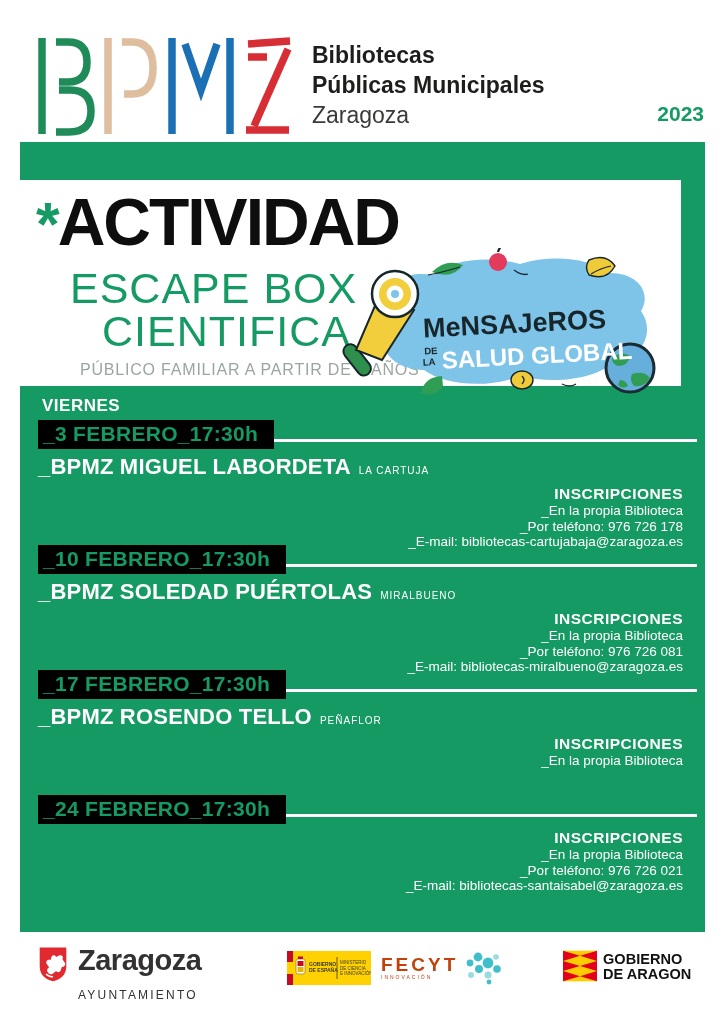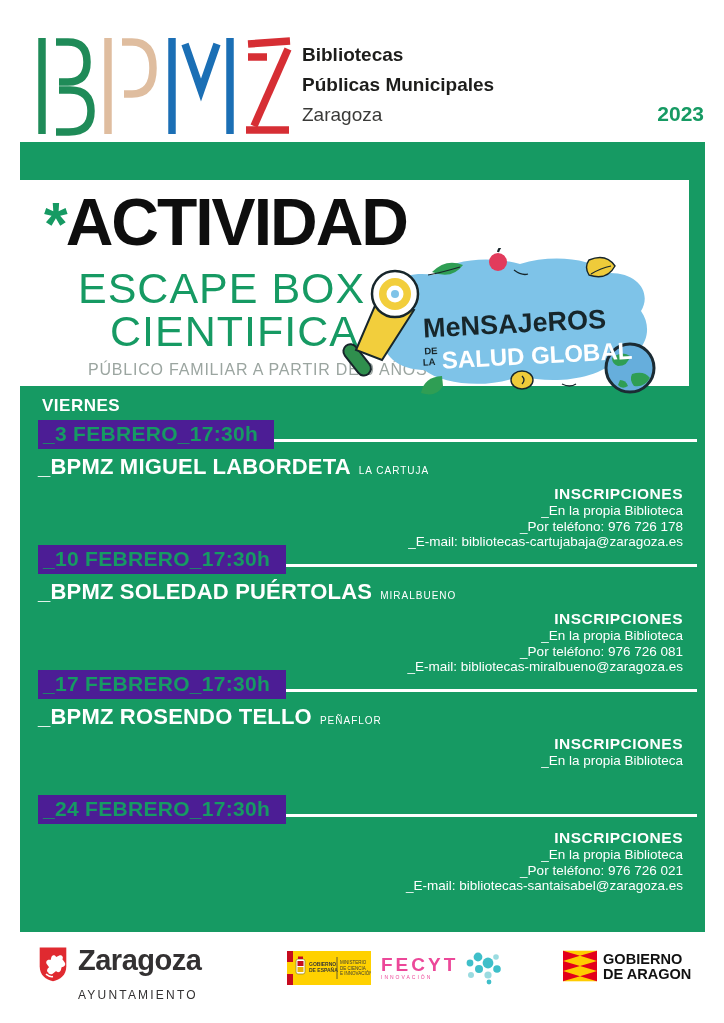--- a/index.html
+++ b/index.html
@@ -3,62 +3,62 @@
 <meta charset="utf-8">
 <style>
   html,body { margin:0; padding:0; background:#e8e8e8; }
   .page {
     position:relative; width:724px; height:1023px; margin:0 auto;
     background:#ffffff; overflow:hidden;
     font-family:"Liberation Sans", sans-serif;
   }
   
   .bpmz-logo { position:absolute; left:38px; top:36px; width:256px; height:100px; }
-  .org-name  { position:absolute; left:302px; top:40px; color:#1d1d1b; font-size:19px; line-height:30px; }
+  .org-name  { position:absolute; left:312px; top:40px; color:#1d1d1b; font-size:23px; line-height:30px; }
   .org-name .b { font-weight:bold; }
   .org-name .r { font-weight:normal; color:#3a3a38; }
   .patronato { position:absolute; right:24px; top:28px; color:#169A63; font-size:12.5px; font-weight:bold; }
   .year      { position:absolute; right:20px; top:102px; color:#169A63; font-size:21px; font-weight:bold; }
 
   
   .green-body { position:absolute; left:20px; top:142px; width:685px; height:790px; background:#169A63; }
 
   
-  .activity-box { position:absolute; left:16px; top:180px; width:632px; height:206px; background:#ffffff;padding-left:41px; }
+  .activity-box { position:absolute; left:8px; top:180px; width:632px; height:206px; background:#ffffff;padding-left:41px; }
   .activity-title { position:absolute; left:28px; top:4px; font-size:66px; font-weight:bold; letter-spacing:-2px; color:#0e0e0e; white-space:nowrap; }
   .activity-title .ast { color:#169A63; font-size:0.92em; }
   .escape1 { position:absolute; left:62px;  top:84px;  font-size:43px; color:#169A63; letter-spacing:1px; white-space:nowrap; }
   .escape2 { position:absolute; left:94px;  top:127px; font-size:43px; color:#169A63; letter-spacing:1px; white-space:nowrap; }
   .audience { position:absolute; left:72px; top:181px; font-size:16px; color:#9BA5A0; letter-spacing:0.8px; white-space:nowrap; }
 
   
   .badge { position:absolute; left:340px; top:248px; width:320px; height:150px; }
 
   
   .viernes { position:absolute; left:42px; top:396px; color:#fff; font-size:17px; font-weight:bold; letter-spacing:0.5px; }
   .event { position:absolute; left:20px; width:685px; box-sizing:border-box; padding:0 22px 0 18px; color:#fff; }
   .date-row { display:flex; margin-right:-14px; }
-  .date-pill { background:#4c1d95; color:#169A63; font-weight:bold; font-size:21px; line-height:24px; padding:2px 16px 3px 5px; letter-spacing:0.3px; white-space:nowrap; }
+  .date-pill { background:#000000; color:#169A63; font-weight:bold; font-size:21px; line-height:24px; padding:2px 16px 3px 5px; letter-spacing:0.3px; white-space:nowrap; }
   .date-line { flex:1; height:3px; background:#fff; align-self:flex-end; margin-bottom:7px; }
   .lib-row { margin-top:5px; white-space:nowrap; }
   .lib-name { font-size:22px; font-weight:bold; letter-spacing:0.2px; }
   .lib-district { font-size:10px; margin-left:8px; letter-spacing:1px; }
   .insc { text-align:right; margin-top:5px; }
   .insc-title { font-size:15.5px; font-weight:bold; letter-spacing:0.5px; }
   .insc-line { font-size:13.5px; line-height:15.5px; }
 
   
   .footer-logo { position:absolute; }
   .zgz { left:38px; top:946px; display:flex; align-items:flex-start; }
   .zgz-text { margin-left:10px; color:#333132; }
   .zgz-name { font-size:29px; font-weight:bold; line-height:28px; letter-spacing:-0.5px; }
   .zgz-sub  { font-size:12px; letter-spacing:2.2px; margin-top:14px; }
   .spain { left:287px; top:950px; display:flex; align-items:center; }
   .fecyt { margin-left:10px; display:flex; align-items:center; }
-  .fecyt-text { color:#ec4899; text-align:left; }
+  .fecyt-text { color:#c2410c; text-align:left; }
   .fecyt-name { font-size:19px; font-weight:bold; letter-spacing:3px; line-height:18px; }
   .fecyt-sub  { font-size:5px; letter-spacing:2px; }
   .aragon { left:563px; top:950px; display:flex; align-items:center; }
   .aragon-text { margin-left:6px; color:#111; font-size:15px; font-weight:bold; line-height:15px; letter-spacing:0; transform:scaleX(0.97); transform-origin:left; white-space:nowrap; }
 </style>
 </head>
 <body>
 
 <div class="page">
 

